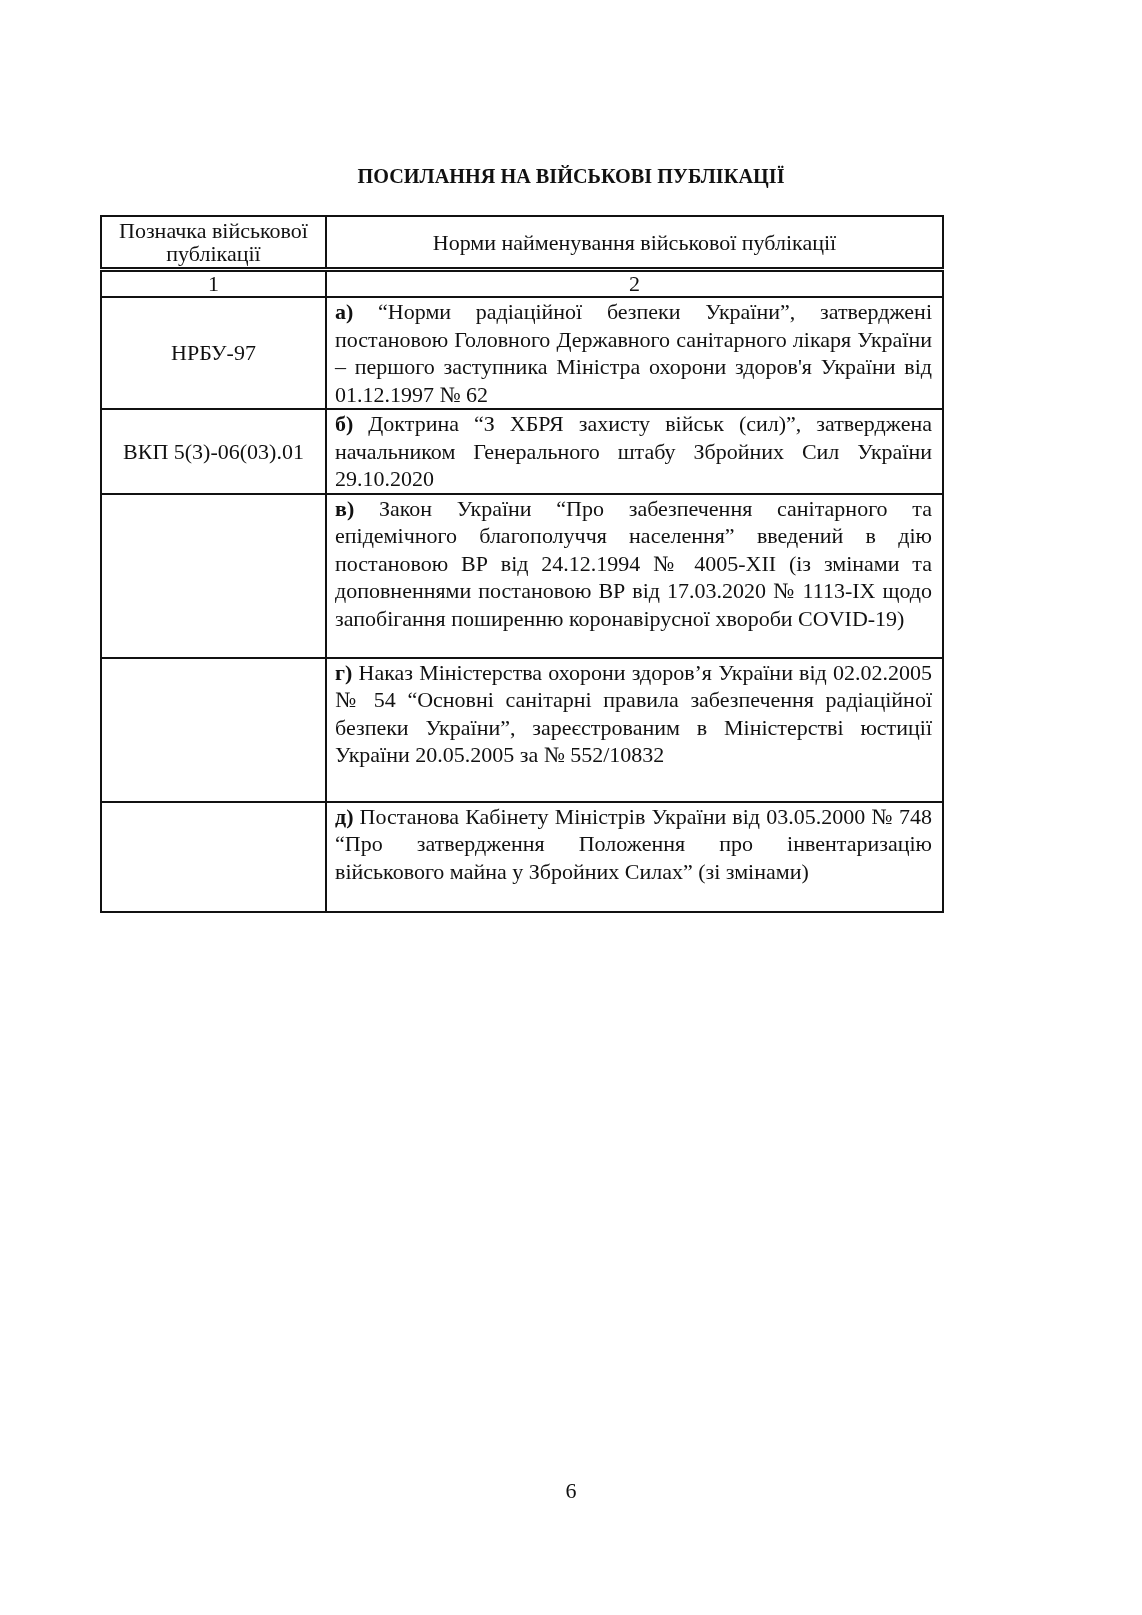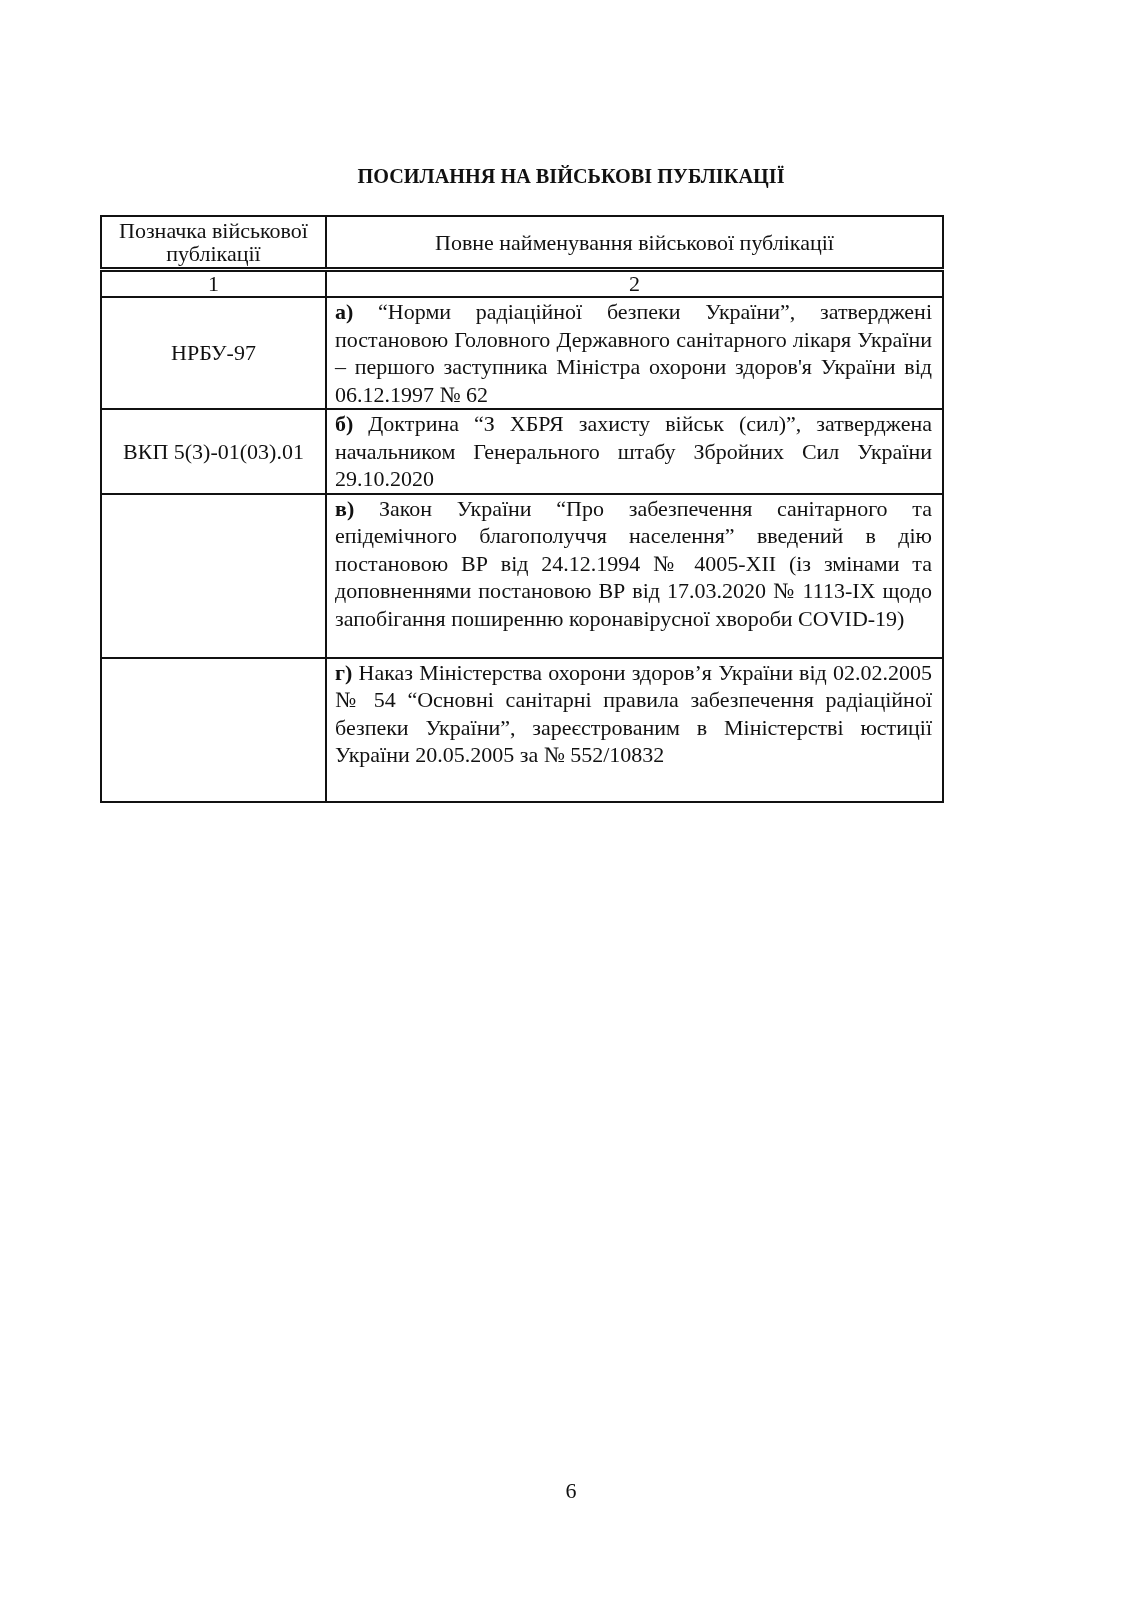--- a/index.html
+++ b/index.html
@@ -94,40 +94,44 @@
 <div class="page-title">ПОСИЛАННЯ НА ВІЙСЬКОВІ ПУБЛІКАЦІЇ</div>
 
 <table class="ref-table">
   <colgroup>
     <col class="c1">
     <col class="c2">
   </colgroup>
   <thead>
     <tr class="hdr">
       <th>Позначка військової публікації</th>
-      <th>Повне найменування військової публікації</th>
+      <th>Норми найменування військової публікації</th>
     </tr>
   </thead>
   <tbody>
     <tr class="num">
       <td>1</td>
       <td>2</td>
     </tr>
     <tr class="r1">
       <td class="desig">НРБУ-97</td>
-      <td class="desc"><span class="marker">а)</span><span> “Норми радіаційної безпеки України”, затверджені постановою Головного Державного санітарного лікаря України – першого заступника Міністра охорони здоров'я України від 06.12.1997 № 62</span></td>
+      <td class="desc"><span class="marker">а)</span><span> “Норми радіаційної безпеки України”, затверджені постановою Головного Державного санітарного лікаря України – першого заступника Міністра охорони здоров'я України від 01.12.1997 № 62</span></td>
     </tr>
     <tr class="r2">
-      <td class="desig">ВКП 5(3)-01(03).01</td>
+      <td class="desig">ВКП 5(3)-06(03).01</td>
       <td class="desc"><span class="marker">б)</span><span> Доктрина “З ХБРЯ захисту військ (сил)”, затверджена начальником Генерального штабу Збройних Сил України 29.10.2020</span></td>
     </tr>
     <tr class="r3">
       <td class="desig"></td>
       <td class="desc"><span class="marker">в)</span><span> Закон України “Про забезпечення санітарного та епідемічного благополуччя населення” введений в дію постановою ВР від 24.12.1994 № 4005-XII (із змінами та доповненнями постановою ВР від 17.03.2020 № 1113-IX щодо запобігання поширенню коронавірусної хвороби COVID-19)</span></td>
     </tr>
     <tr class="r4">
       <td class="desig"></td>
       <td class="desc"><span class="marker">г)</span><span> Наказ Міністерства охорони здоров’я України від 02.02.2005 № 54 “Основні санітарні правила забезпечення радіаційної безпеки України”, зареєстрованим в Міністерстві юстиції України 20.05.2005 за № 552/10832</span></td>
     </tr>
+    <tr class="r5">
+      <td class="desig"></td>
+      <td class="desc"><span class="marker">д)</span><span> Постанова Кабінету Міністрів України від 03.05.2000 № 748 “Про затвердження Положення про інвентаризацію військового майна у Збройних Силах” (зі змінами)</span></td>
+    </tr>
   </tbody>
 </table>
 
 <div class="page-number">6</div>
 
 </body></html>

